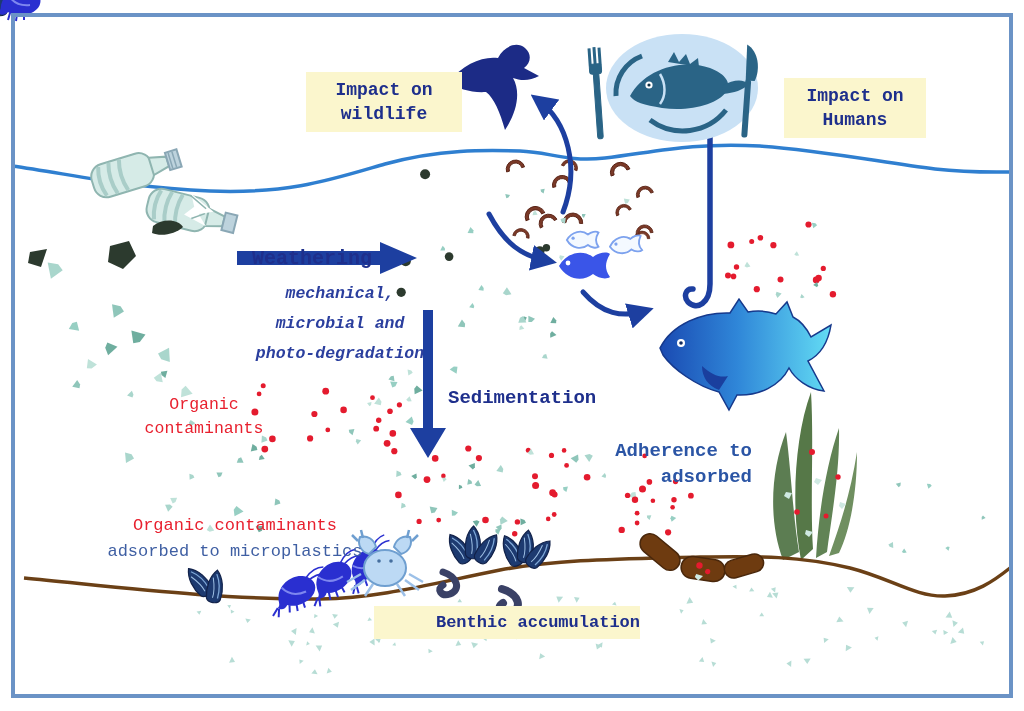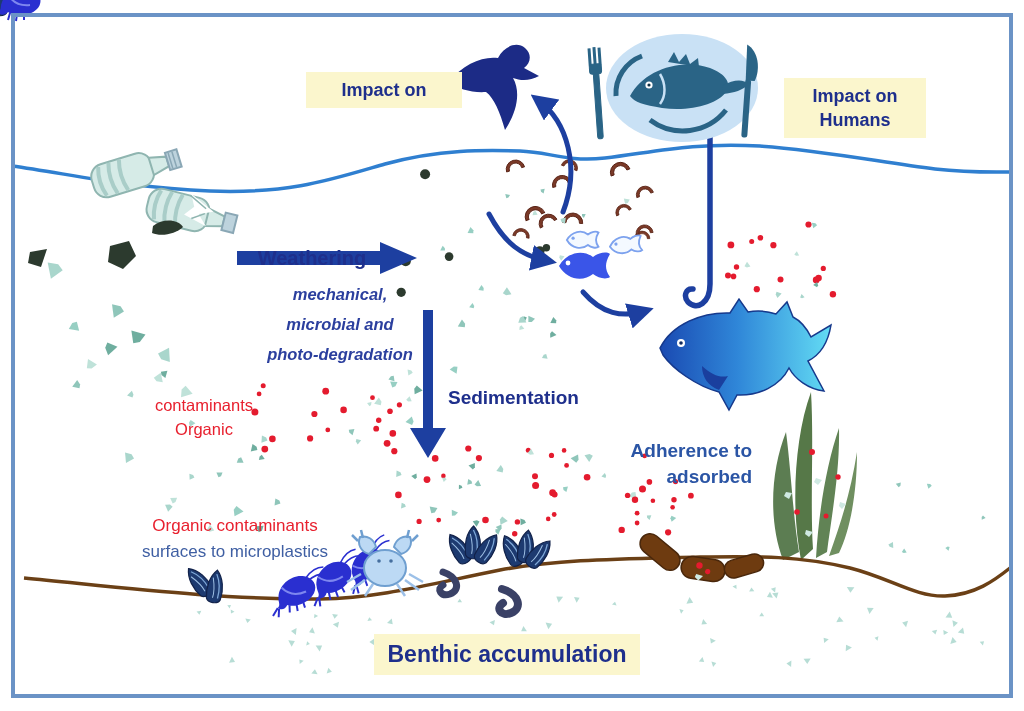--- a/index.html
+++ b/index.html
@@ -1,17 +1,17 @@
 <!DOCTYPE html>
 <html style="--border: #6b93c6; --label-bg: #fbf6cd; --heading-text: #1e2f8c; --adherence-text: #2b55a5; --subheading-italic: #2b3f9e; --red-text: #e8202e; --slate-text: #3f5fa3; --arrow: #1d3fa0; --water-line: #2f7fd0; --seafloor: #6b4016; --microplastic-teal: #a9d6cc; --contaminant-red: #e41b2e;"><head>
 <meta charset="utf-8">
 <style>
   html,body{margin:0;padding:0;background:#fff;}
   .stage{position:relative;width:1024px;height:711px;background:#ffffff;overflow:hidden;
-         font-family:Liberation Sans, sans-serif;}
+         font-family:Liberation Mono, monospace;}
   .frame-border{position:absolute;left:11px;top:13px;right:11px;bottom:13px;
                 border:4px solid var(--border,#6b93c6);pointer-events:none;z-index:5;}
   svg.scene{position:absolute;left:0;top:0;z-index:1;}
   .lbl{position:absolute;z-index:3;}
   .badge{background:var(--label-bg,#fbf6cd);}
   .heading{color:var(--heading-text,#1e2f8c);font-weight:bold;}
   #lbl-wildlife{left:306px;top:72px;width:152px;padding:6px 2px;text-align:center;
                 font-size:18px;line-height:24px;}
   #lbl-humans{left:784px;top:78px;width:138px;padding:6px 2px;text-align:center;
               font-size:18px;line-height:24px;}
@@ -20,21 +20,21 @@
                       font-weight:600;font-size:16.5px;line-height:30px;
                       color:var(--subheading-italic,#2b3f9e);}
   #lbl-sedimentation{left:448px;top:387px;width:170px;font-size:19px;}
   #lbl-organic1{left:133px;top:393px;width:142px;text-align:center;font-size:16.5px;
                 line-height:24px;color:var(--red-text,#e8202e);}
   #lbl-adsorbed{left:104px;top:494px;width:262px;text-align:center;font-size:17px;line-height:26px;}
   #lbl-adsorbed .l1{color:var(--red-text,#e8202e);margin-top:19px;}
   #lbl-adsorbed .l2{color:var(--slate-text,#3f5fa3);}
   #lbl-adherence{left:590px;top:438px;width:162px;text-align:right;font-size:19px;
                  line-height:26px;color:var(--adherence-text,#2b55a5);font-weight:bold;}
-  #lbl-benthic{left:374px;top:634px;width:266px;padding:7px 0;text-align:center;font-size:23px;}
+  #lbl-benthic{left:374px;top:606px;width:266px;padding:7px 0;text-align:right;font-size:17px;}
 </style>
 </head>
 <body>
 
 <div class="stage">
   <div class="frame-border"></div>
 
   <svg class="scene" width="1024" height="711" viewBox="0 0 1024 711">
     <defs>
       <marker id="ah" viewBox="0 0 10 10" refX="6.5" refY="5" markerWidth="5.2" markerHeight="5.2" orient="auto">
@@ -472,45 +472,46 @@
         <path d="M-6 6 l7 1 -4 5 -4 -3 Z" fill="#cfe9e2"></path>
       </g>
       <g transform="translate(744,566) rotate(-16)">
         <rect x="-20" y="-9" width="40" height="18" rx="9" fill="#6e3b10" stroke="#49270b" stroke-width="1.5"></rect>
       </g>
     </g>
   </svg>
 
   <div class="lbl badge heading" id="lbl-wildlife">
     <div>Impact on</div>
+    <div>wildlife</div>
   </div>
 
   <div class="lbl badge heading" id="lbl-humans">
     <div>Impact on</div>
     <div>Humans</div>
   </div>
 
   <div class="lbl heading" id="lbl-weathering">Weathering</div>
 
   <div class="lbl heading" id="lbl-sedimentation">Sedimentation</div>
 
   <div class="lbl" id="lbl-weathering-sub">
     <div>mechanical,</div>
     <div>microbial and</div>
     <div>photo-degradation</div>
   </div>
 
   <div class="lbl" id="lbl-organic1">
+    <div>Organic</div>
     <div>contaminants</div>
-    <div>Organic</div>
   </div>
 
   <div class="lbl" id="lbl-adsorbed">
     <div class="l1">Organic contaminants</div>
-    <div class="l2">surfaces to microplastics</div>
+    <div class="l2">adsorbed to microplastics</div>
   </div>
 
   <div class="lbl" id="lbl-adherence">
     <div>Adherence to</div>
     <div>adsorbed</div>
   </div>
 
   <div class="lbl badge heading" id="lbl-benthic">Benthic accumulation</div>
 </div>
 

